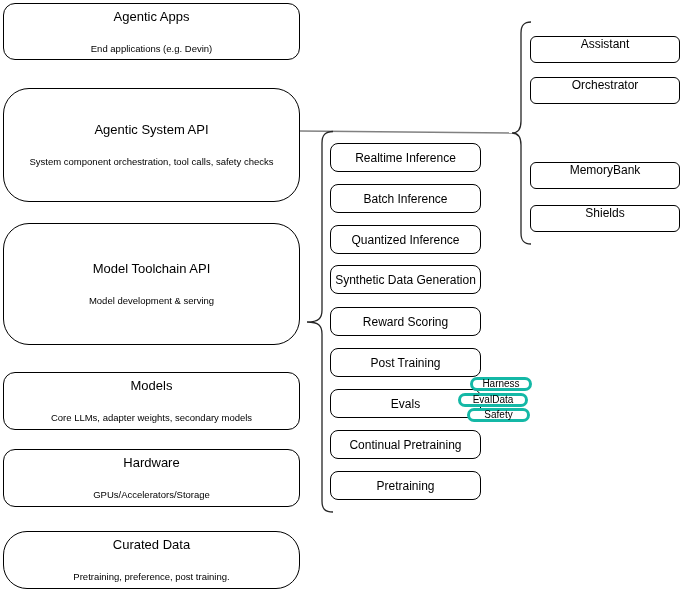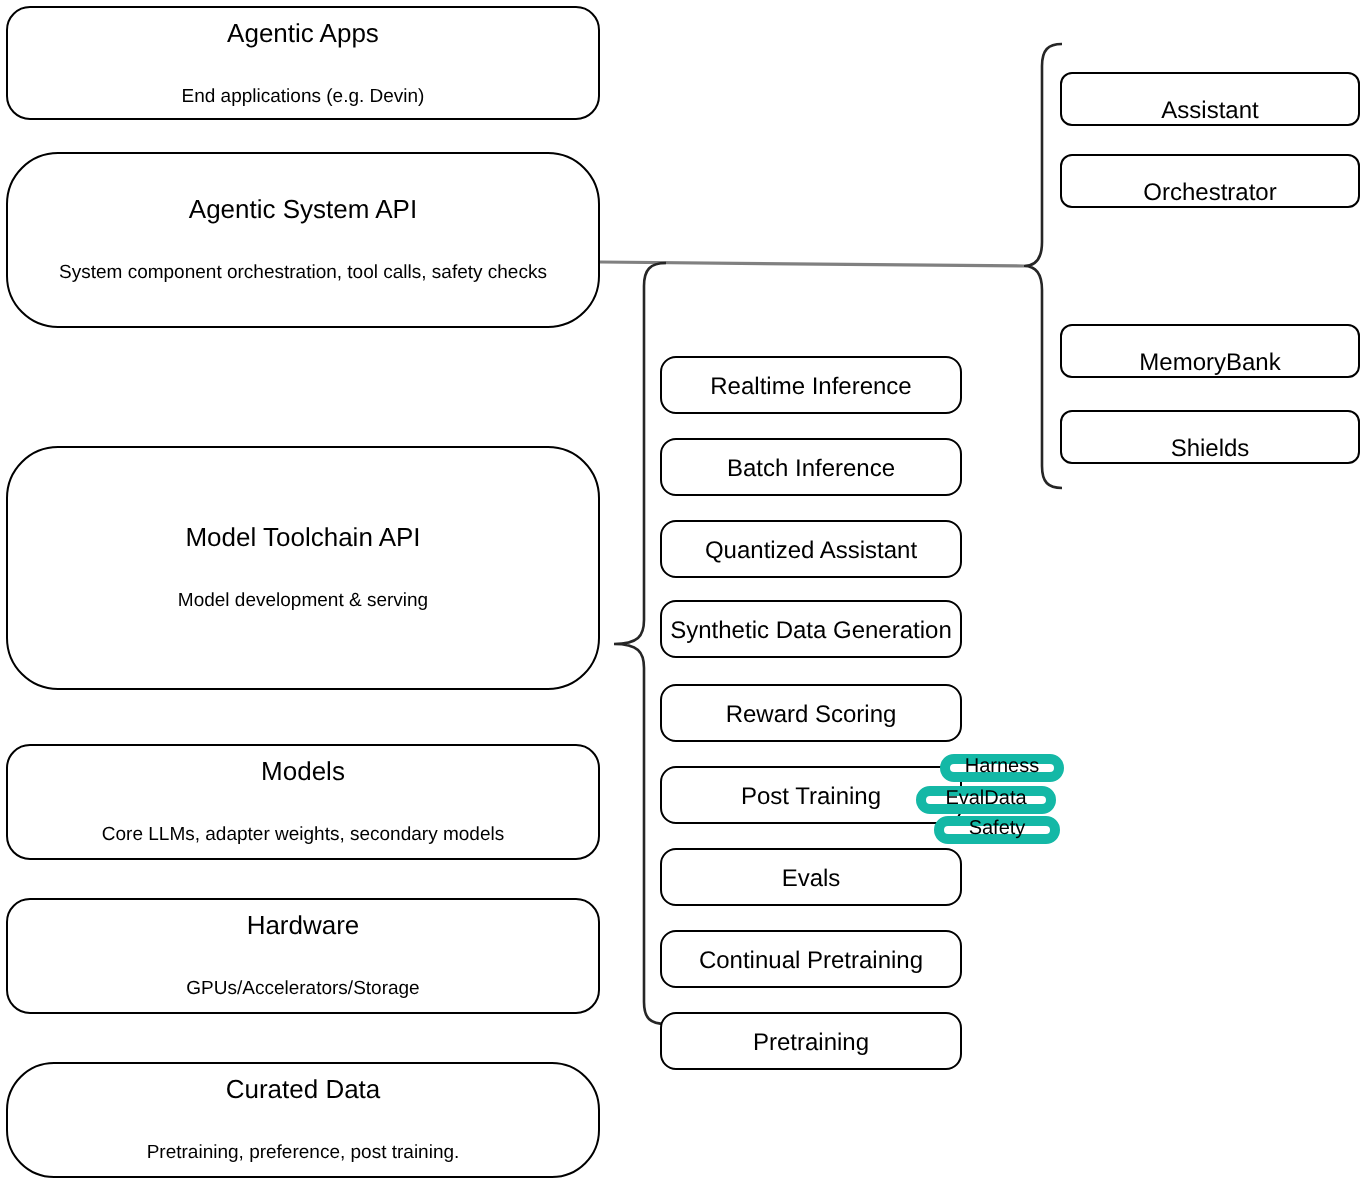--- a/index.html
+++ b/index.html
@@ -13,31 +13,31 @@
     background:#ffffff;border:1px solid #000000;
     display:flex;flex-direction:column;align-items:center;justify-content:center;
     gap:19px;text-align:center;z-index:2;
   }
   .btitle{font-size:13px;line-height:14px;white-space:nowrap;}
   .bsub{font-size:9.5px;line-height:11px;white-space:nowrap;}
   .mbox{
     position:absolute;left:330px;width:151px;height:29px;box-sizing:border-box;
     background:#ffffff;border:1px solid #000000;border-radius:8px;
     display:flex;align-items:center;justify-content:center;
-    font-size:12px;white-space:nowrap;z-index:2;margin-top:35px;
+    font-size:12px;white-space:nowrap;z-index:2;
   }
   .rbox{
     position:absolute;left:530px;width:150px;height:27px;box-sizing:border-box;
     background:#ffffff;border:1px solid #000000;border-radius:6px;
-    display:flex;align-items:flex-end;justify-content:center;
+    display:flex;align-items:flex-start;justify-content:center;
     font-size:12px;white-space:nowrap;z-index:2;
   }
   .pill{
     position:absolute;height:14px;box-sizing:border-box;
-    background:#ffffff;border:5px solid #14b8a6;border-radius:7px;
+    background:#ffffff;border:3px solid #14b8a6;border-radius:7px;
     display:flex;align-items:center;justify-content:center;
     font-size:10px;line-height:12px;white-space:nowrap;z-index:3;
   }
 </style>
 </head>
 <body>
 
 <div class="canvas">
 
   <svg class="overlay" width="682" height="591" viewBox="0 0 682 591">
@@ -49,21 +49,21 @@
 
     <path d="M 531 22 C 524 22 521 25 521 33 L 521 121 C 521 129 518 133 512 133
              C 518 133 521 137 521 145 L 521 233 C 521 241 524 244 531 244" fill="none" stroke="#262626" stroke-width="1.3"></path>
   </svg>
 
   <div class="lbox" style="top:3px;height:57px;border-radius:12px">
     <div class="btitle">Agentic Apps</div>
     <div class="bsub">End applications (e.g. Devin)</div>
   </div>
 
-  <div class="lbox" style="top:76px;height:88px;border-radius:26px">
+  <div class="lbox" style="top:88px;height:114px;border-radius:26px">
     <div class="btitle">Agentic System API</div>
     <div class="bsub">System component orchestration, tool calls, safety checks</div>
   </div>
 
   <div class="lbox" style="top:223px;height:122px;border-radius:26px">
     <div class="btitle">Model Toolchain API</div>
     <div class="bsub">Model development &amp; serving</div>
   </div>
 
   <div class="lbox" style="top:372px;height:58px;border-radius:12px">
@@ -81,21 +81,21 @@
     <div class="bsub">Pretraining, preference, post training.</div>
   </div>
 
   <div class="mbox" style="top:143px">
     <span>Realtime Inference</span>
   </div>
   <div class="mbox" style="top:184px">
     <span>Batch Inference</span>
   </div>
   <div class="mbox" style="top:225px">
-    <span>Quantized Assistant</span>
+    <span>Quantized Inference</span>
   </div>
   <div class="mbox" style="top:307px">
     <span>Reward Scoring</span>
   </div>
   <div class="mbox" style="top:265px">
     <span>Synthetic Data Generation</span>
   </div>
   <div class="mbox" style="top:348px">
     <span>Post Training</span>
   </div>

